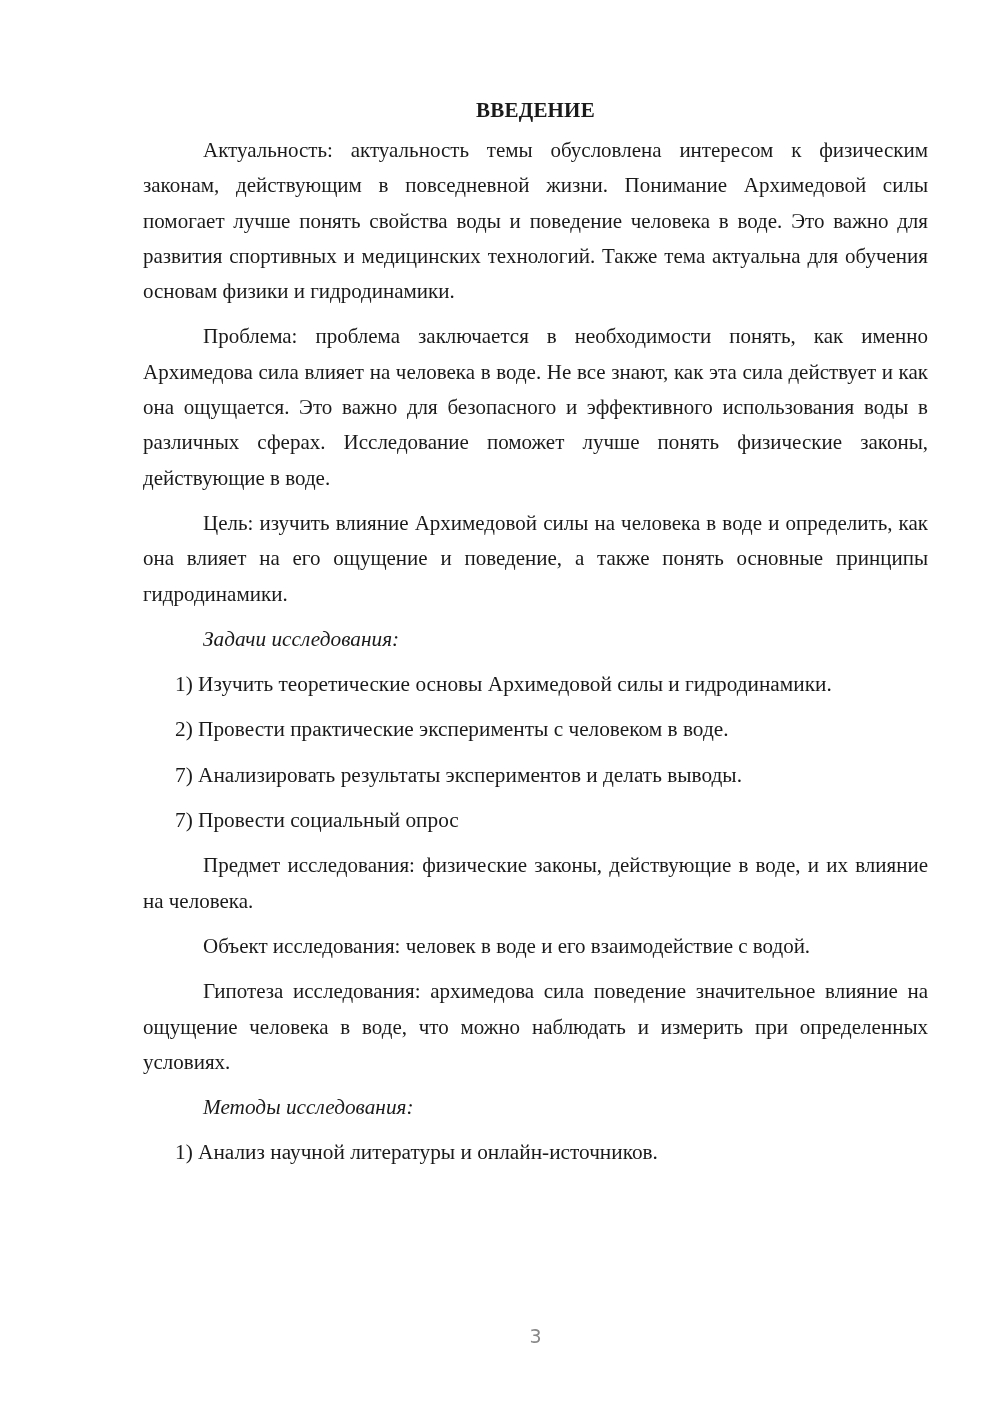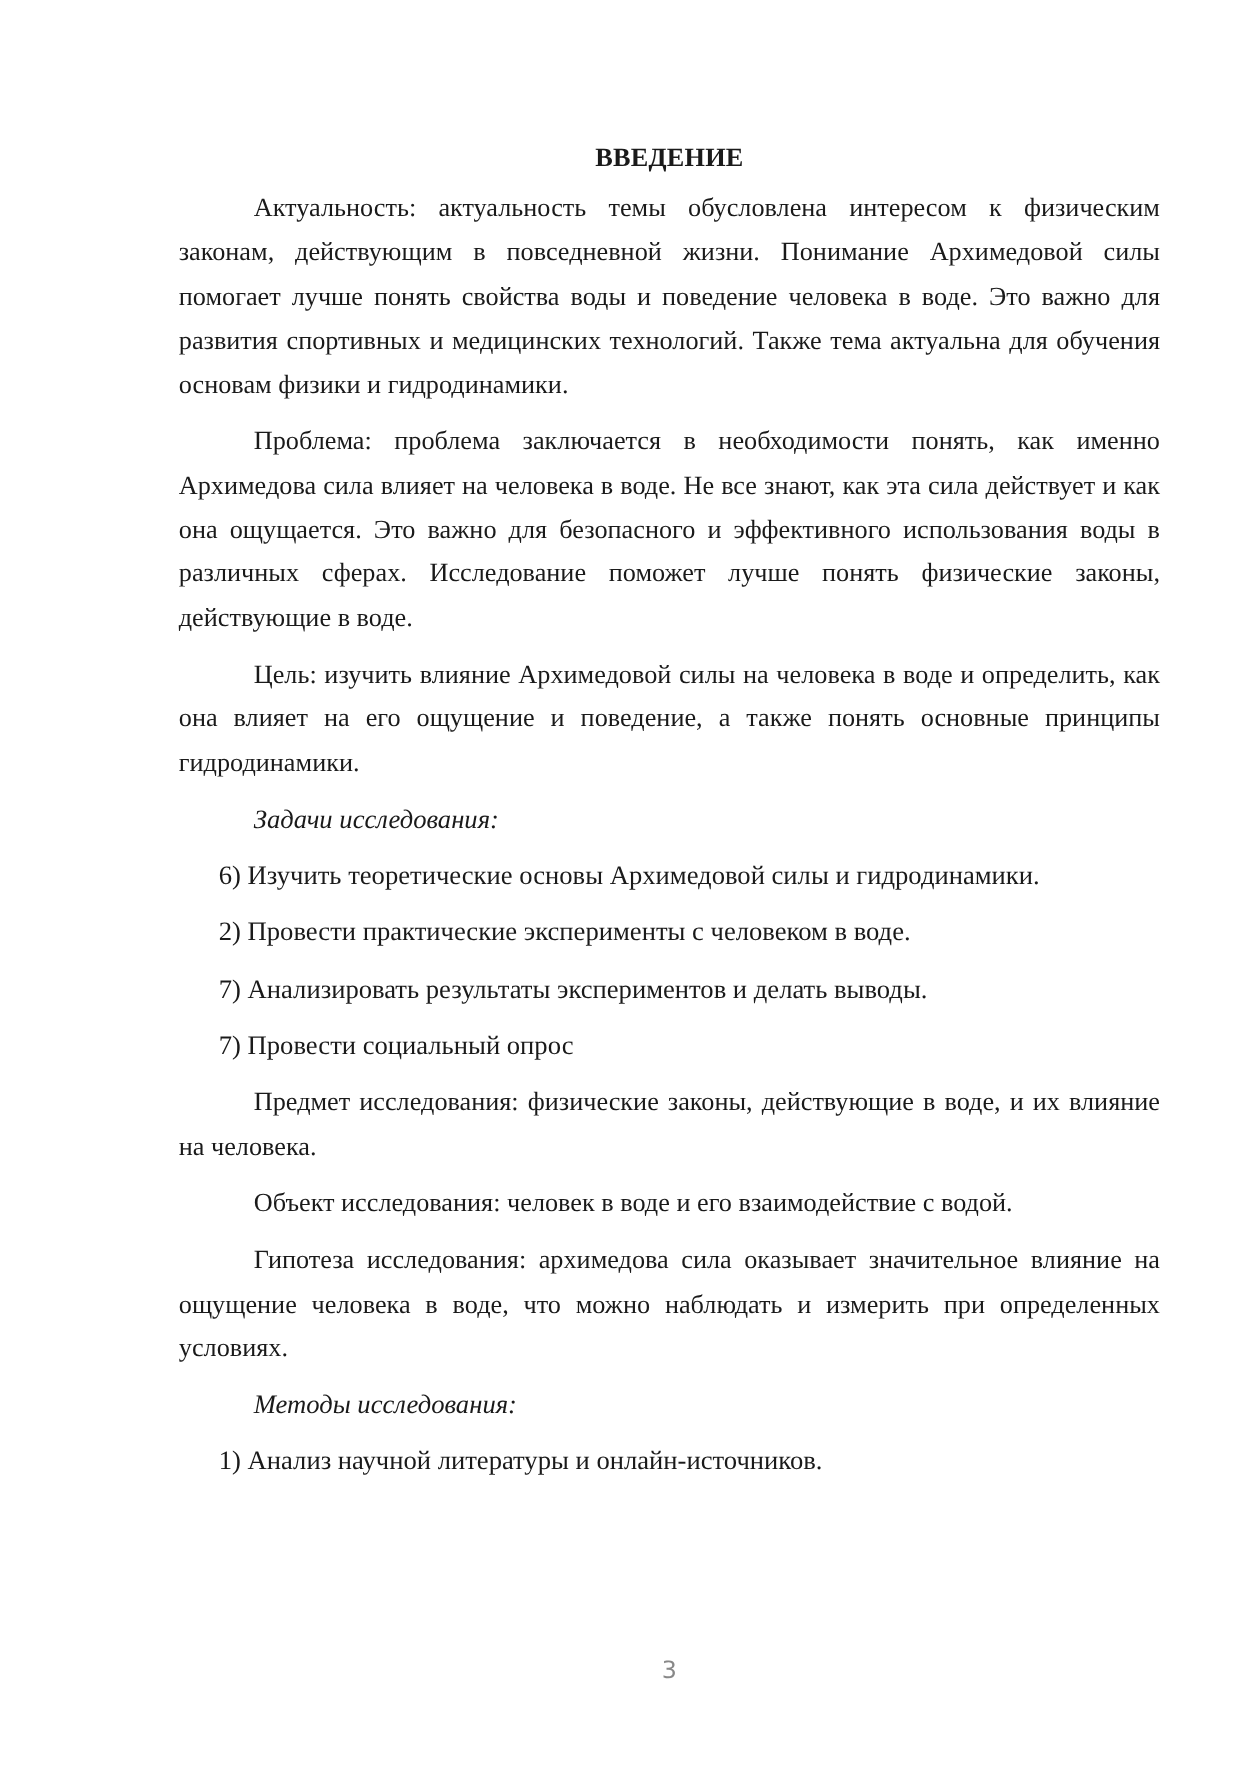--- a/index.html
+++ b/index.html
@@ -11,21 +11,21 @@
       width: 1000px;
       height: 1414px;
       position: relative;
       overflow: hidden;
       font-family: "Liberation Serif", "DejaVu Serif", serif;
       color: #1a1a1a;
     }
     .page {
       position: absolute;
       left: 143px;
-      top: 108px;
+      top: 92px;
       width: 785px;
     }
     .title {
       text-align: center;
       font-weight: bold;
       font-size: 21px;
       line-height: 36px;
       margin: 0 0 5px 0;
       letter-spacing: 0.2px;
     }
@@ -72,31 +72,31 @@
 
   <p class="para">Актуальность: актуальность темы обусловлена интересом к физическим законам, действующим в повседневной жизни. Понимание Архимедовой силы помогает лучше понять свойства воды и поведение человека в воде. Это важно для развития спортивных и медицинских технологий. Также тема актуальна для обучения основам физики и гидродинамики.</p>
 
   <p class="para">Проблема: проблема заключается в необходимости понять, как именно Архимедова сила влияет на человека в воде. Не все знают, как эта сила действует и как она ощущается. Это важно для безопасного и эффективного использования воды в различных сферах. Исследование поможет лучше понять физические законы, действующие в воде.</p>
 
   <p class="para">Цель: изучить влияние Архимедовой силы на человека в воде и определить, как она влияет на его ощущение и поведение, а также понять основные принципы гидродинамики.</p>
 
   <p class="label">Задачи исследования:</p>
 
   <div>
-    <p class="list-item wide">6) Изучить теоретические основы Архимедовой силы и гидродинамики.</p>
+    <p class="list-item wide">1) Изучить теоретические основы Архимедовой силы и гидродинамики.</p>
     <p class="list-item">2) Провести практические эксперименты с человеком в воде.</p>
     <p class="list-item">7) Анализировать результаты экспериментов и делать выводы.</p>
     <p class="list-item">7) Провести социальный опрос</p>
   </div>
 
   <p class="para">Предмет исследования: физические законы, действующие в воде, и их влияние на человека.</p>
 
   <p class="para">Объект исследования: человек в воде и его взаимодействие с водой.</p>
 
-  <p class="para">Гипотеза исследования: архимедова сила оказывает значительное влияние на ощущение человека в воде, что можно наблюдать и измерить при определенных условиях.</p>
+  <p class="para">Гипотеза исследования: архимедова сила поведение значительное влияние на ощущение человека в воде, что можно наблюдать и измерить при определенных условиях.</p>
 
   <p class="label">Методы исследования:</p>
 
   <div>
     <p class="list-item">1) Анализ научной литературы и онлайн-источников.</p>
   </div>
 </div>
 
 <div class="page-number">3</div>
 

